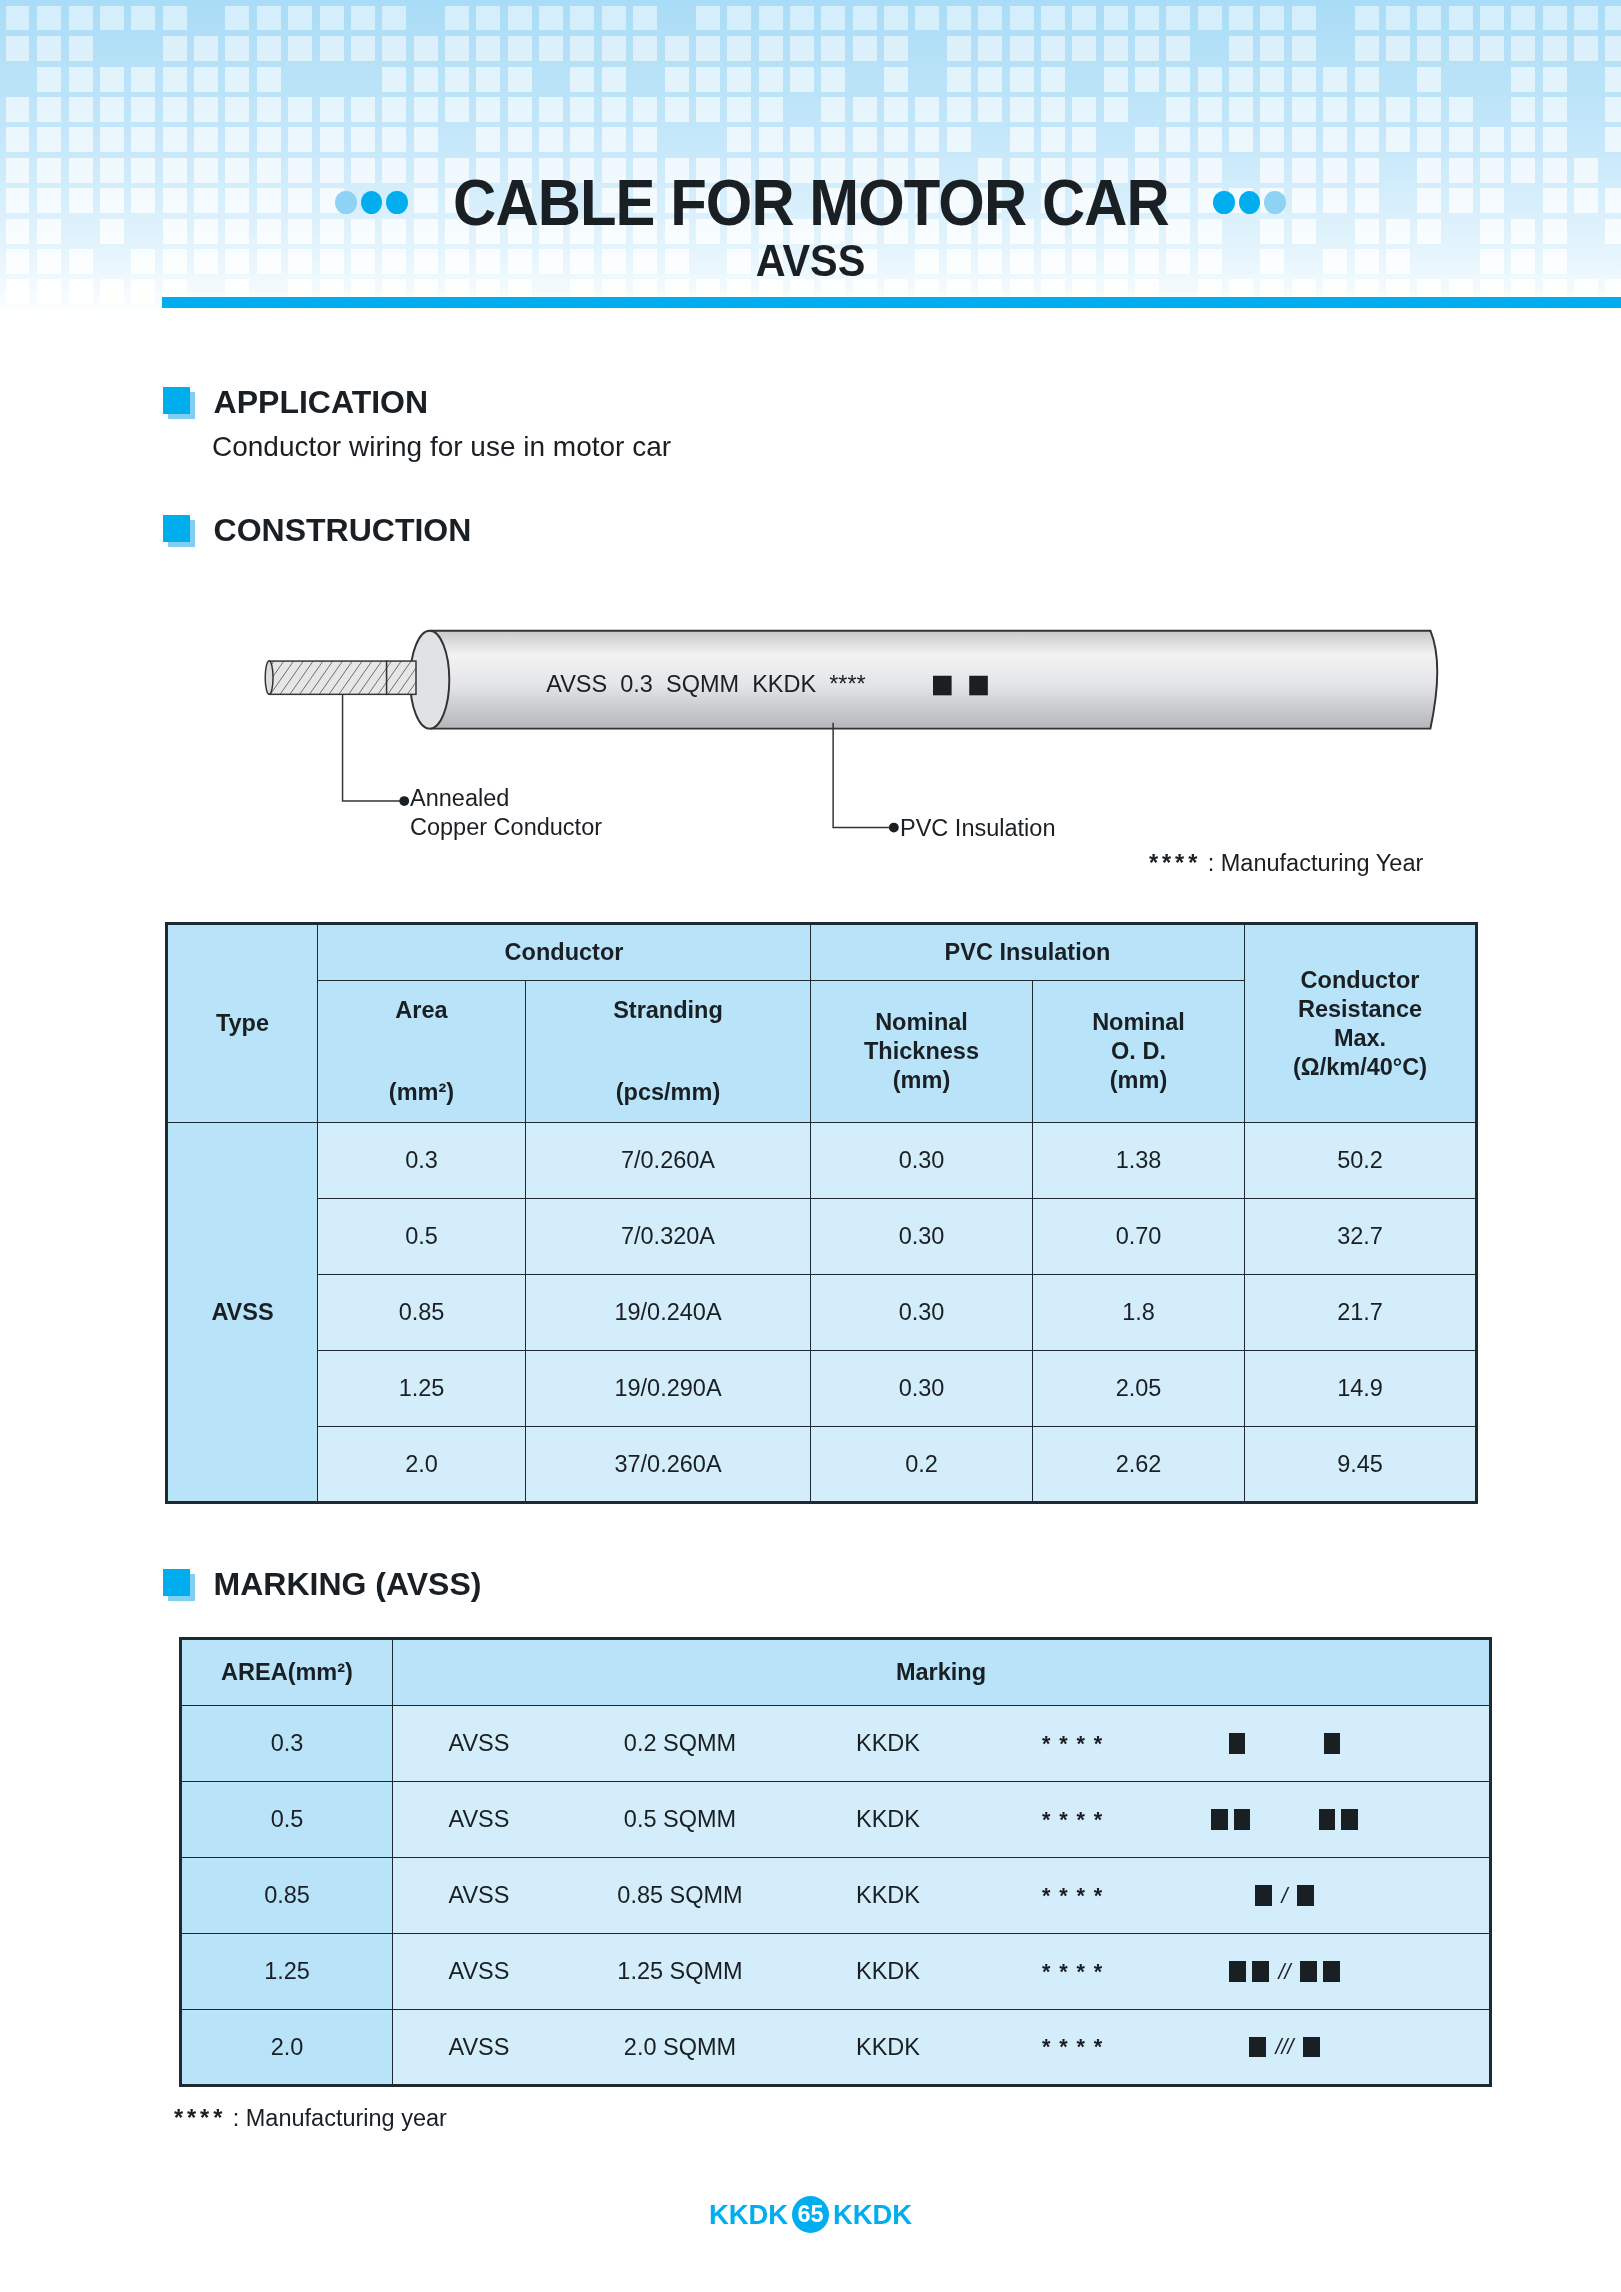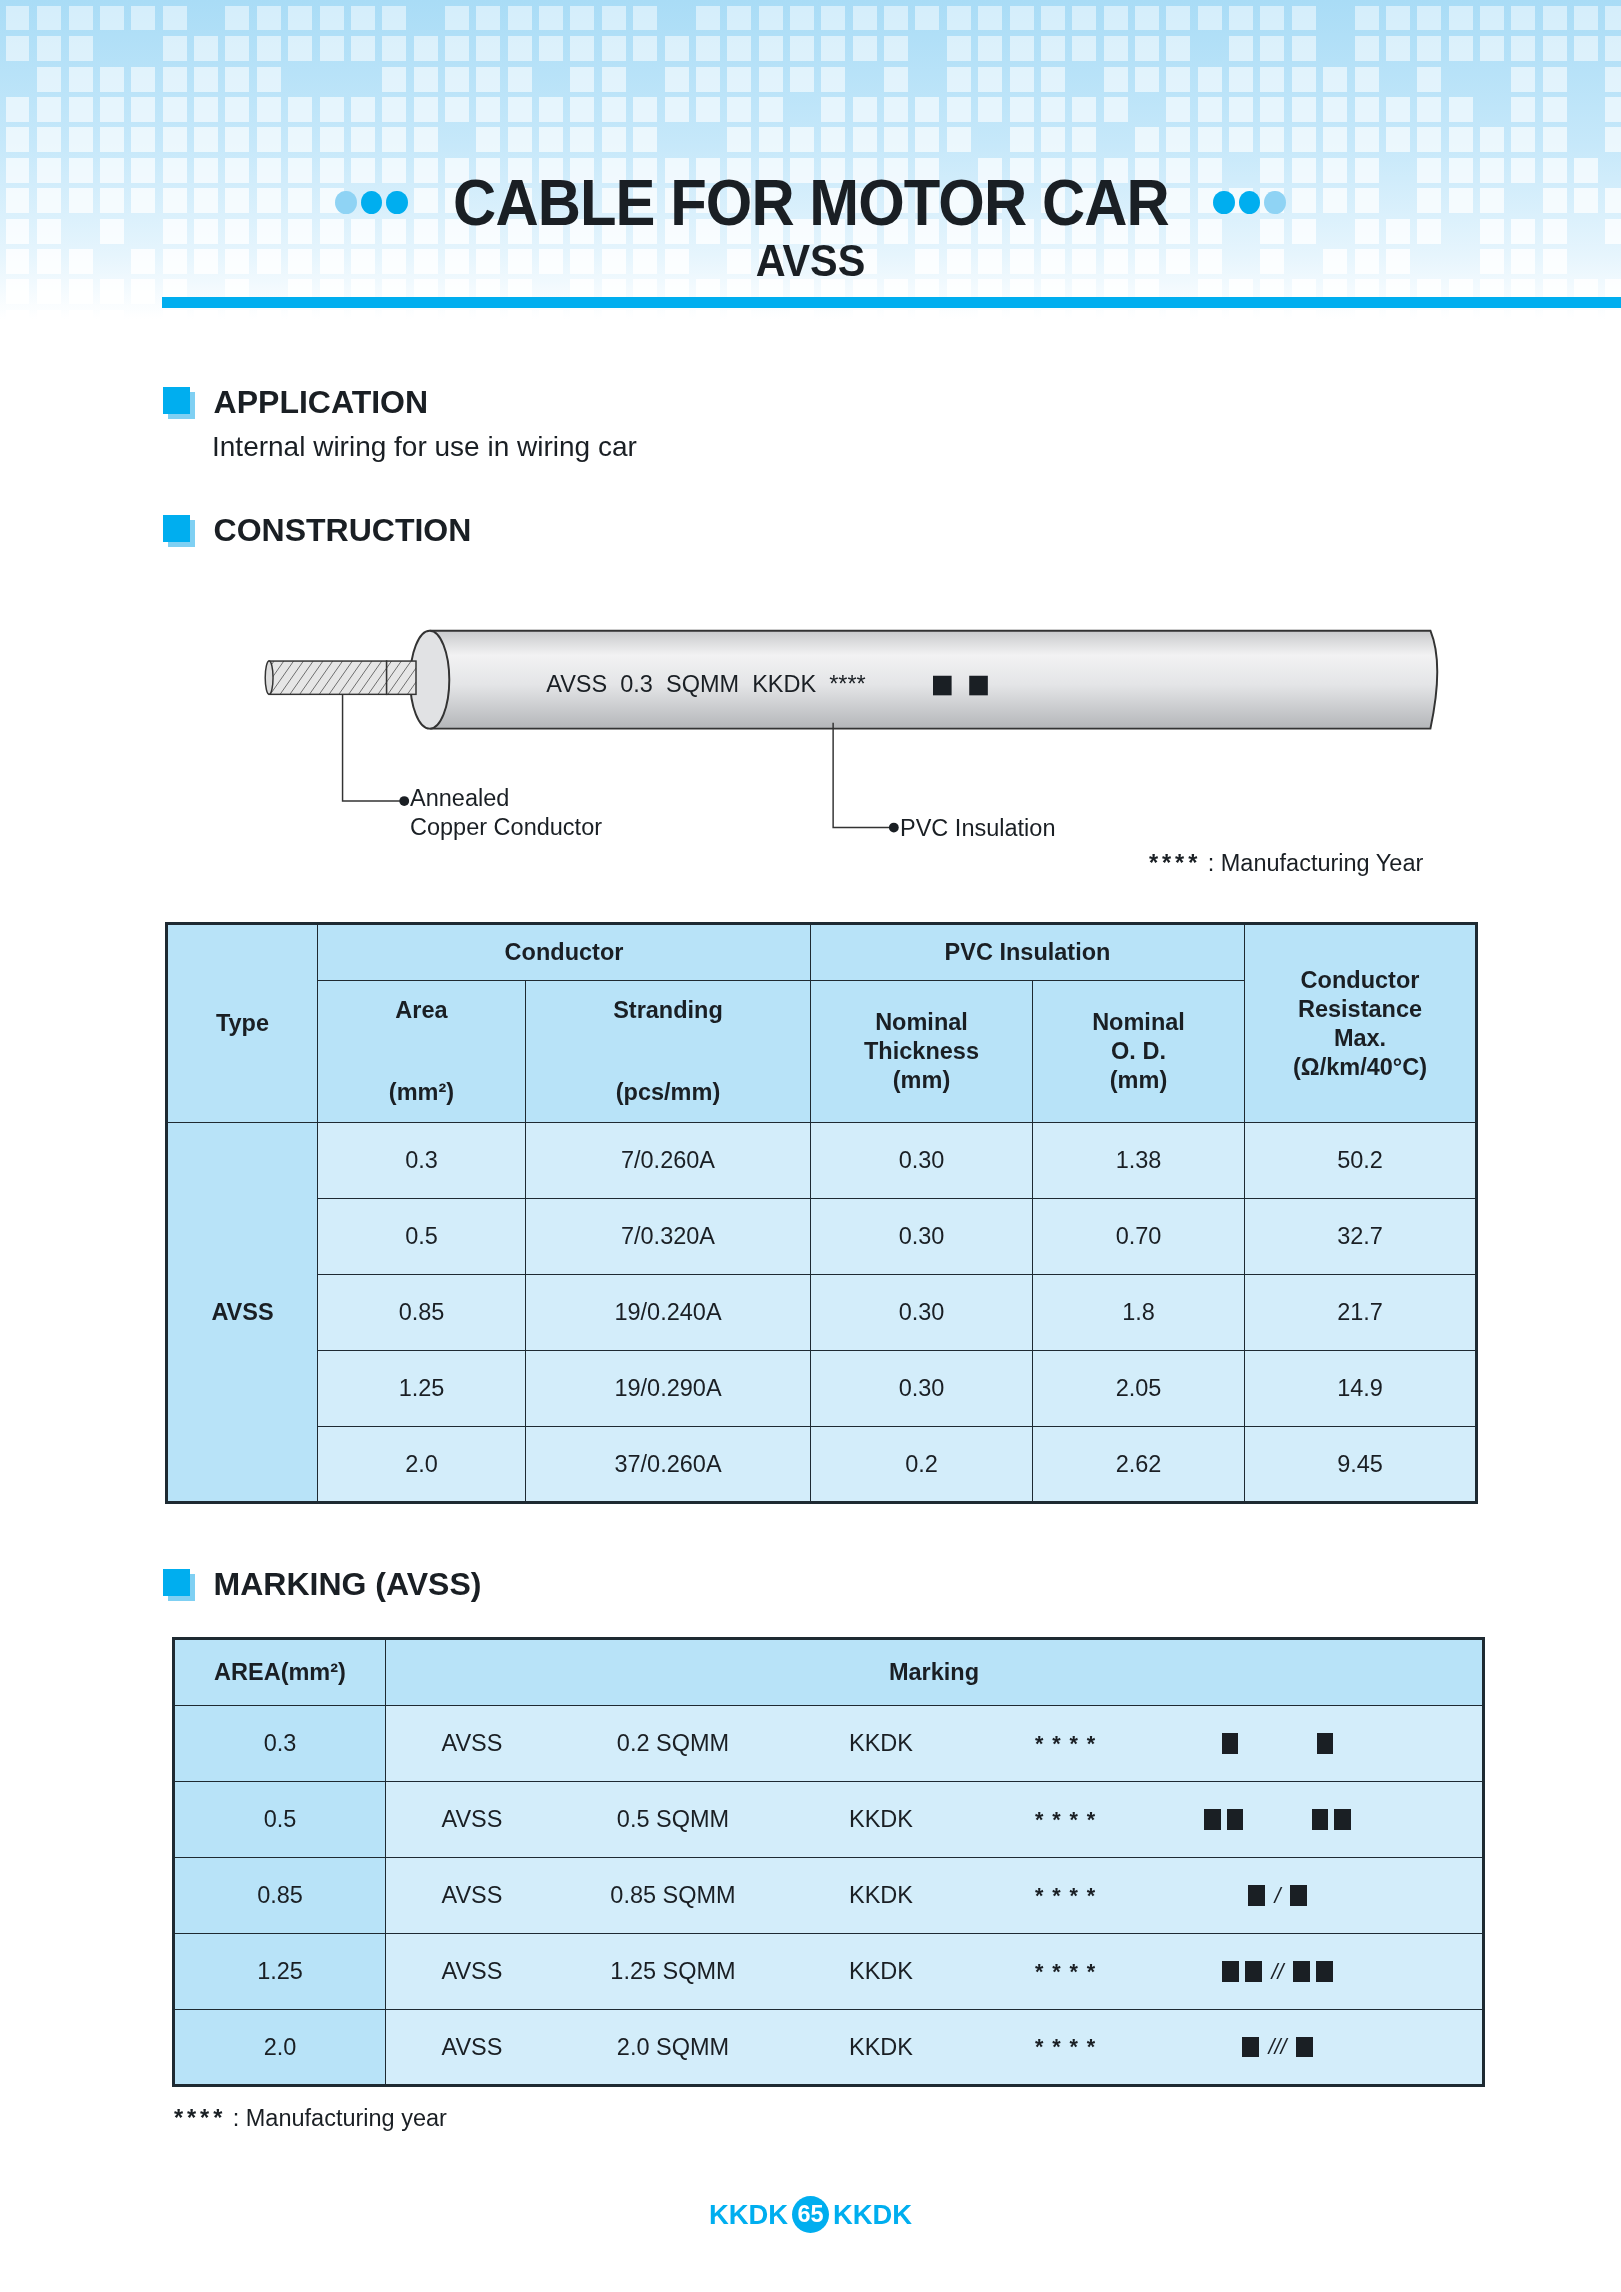--- a/index.html
+++ b/index.html
@@ -60,21 +60,21 @@
     .spec-table th, .spec-table td {
       border: 1.5px solid #1e2a32; text-align: center; vertical-align: middle;
       font-size: 23.5px; color: #1a1f24;
     }
     .spec-table th { background: #b8e3f8; font-weight: 700; }
     .spec-table td { background: #d3edfa; height: 76px; }
     .spec-table td.type-cell { background: #b8e3f8; font-weight: 700; }
     .hdr-line { display: block; line-height: 29px; }
 
     
-    .mark-table { left: 172px; top: 1637px; width: 1313px; border: 3.9px solid #1e2a32; }
+    .mark-table { left: 179px; top: 1637px; width: 1313px; border: 3.9px solid #1e2a32; }
     .mark-table th, .mark-table td {
       border-top: 1.5px solid #1e2a32; border-bottom: 1.5px solid #1e2a32;
       font-size: 23.5px; color: #1a1f24; vertical-align: middle;
     }
     .mark-table th { background: #b8e3f8; font-weight: 700; height: 67px; text-align: center; }
     .mark-table td { background: #d3edfa; height: 76px; }
     .mark-table td.area-cell { background: #b8e3f8; text-align: center; border-right: 1.5px solid #1e2a32; width: 212px; }
     .mark-table th.area-head { border-right: 1.5px solid #1e2a32; width: 212px; }
     .mark-row { display: flex; align-items: center; width: 100%; }
     .m-col { text-align: center; }
@@ -620,21 +620,21 @@
 <div class="sub-title">AVSS</div>
 <div class="blue-bar"></div>
 
 <div class="section-head" style="top:384px;">
   <div class="section-square">
       <div class="back"></div>
       <div class="front"></div>
     </div>
   <span class="section-title">APPLICATION</span>
 </div>
-<div class="section-body" style="top:431px;">Internal wiring for use in wiring car</div>
+<div class="section-body" style="top:431px;">Conductor wiring for use in motor car</div>
 
 <div class="section-head" style="top:512px;">
   <div class="section-square">
       <div class="back"></div>
       <div class="front"></div>
     </div>
   <span class="section-title">CONSTRUCTION</span>
 </div>
 
 <svg class="cable-svg" width="1215" height="235" viewBox="0 0 1240 240">

